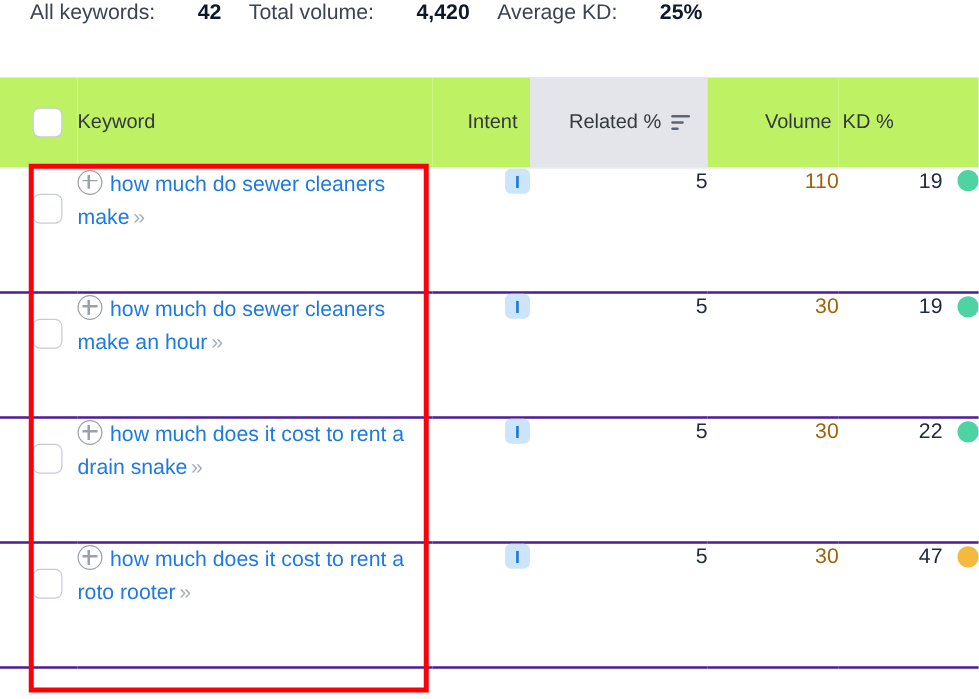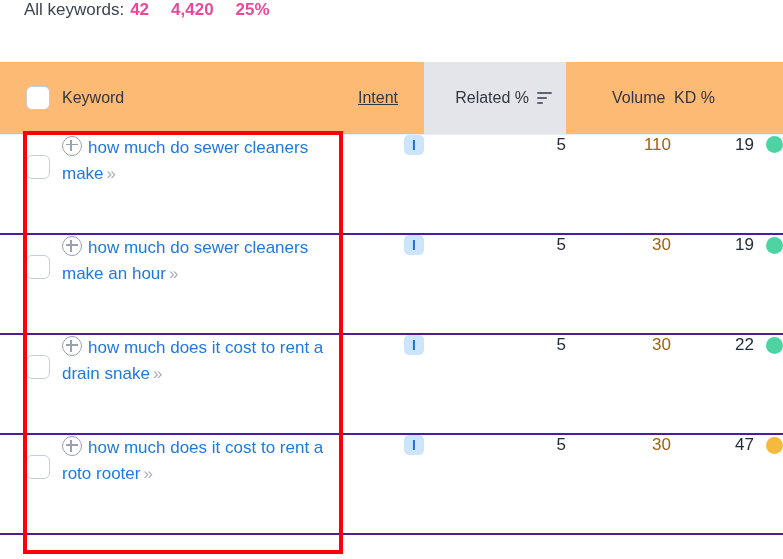--- a/index.html
+++ b/index.html
@@ -27,52 +27,52 @@
     font-size: 17px;
     color: #374151;
     white-space: nowrap;
   }
   .summary-item {
     display: inline-flex;
     align-items: baseline;
     gap: 6px;
   }
   .summary-label { color: #3c4452; font-weight: 400; }
-  .summary-value { color: #ec4899; font-weight: 700; }
+  .summary-value { color: #0f172a; font-weight: 700; margin-left: 28px; }
 
   
   .table {
     width: 783px;
     border-collapse: collapse;
     table-layout: fixed;
   }
 
   .thead-row {
-    background: #fdba74;
+    background: #bef264;
     height: 72px;
   }
   .thead-row th {
     font-weight: 400;
     font-size: 16px;
     color: #33373e;
     padding: 0;
     vertical-align: middle;
     border-bottom: 1px solid #ededf2;
   }
 
   .col-check  { width: 62px; }
   .col-keyword{ width: 284px; }
   .col-intent { width: 78px; }
   .col-related{ width: 142px; }
   .col-volume { width: 105px; }
   .col-kd     { width: 112px; }
 
   th.col-check  { text-align: left;  padding-left: 26px; box-sizing: border-box; }
   th.col-keyword{ text-align: left; }
-  th.col-intent { text-align: right; padding-right: 26px; box-sizing: border-box; text-decoration: underline; }
+  th.col-intent { text-align: right; padding-right: 10px; box-sizing: border-box; }
   th.col-related{
     text-align: right;
     background: #e3e5eb;
     padding-right: 14px;
     box-sizing: border-box;
   }
   th.col-volume { text-align: right; padding-right: 18px; box-sizing: border-box; padding-left: 46px; }
   th.col-kd     { text-align: right; padding-right: 68px; box-sizing: border-box; }
 
   .th-inner {
@@ -239,23 +239,25 @@
 </style>
 </head>
 <body>
 
 <div class="summary">
   <span class="summary-item">
     <span class="summary-label">All keywords:</span>
     <span class="summary-value">42</span>
   </span>
   <span class="summary-item">
+    <span class="summary-label">Total volume:</span>
     <span class="summary-value">4,420</span>
   </span>
   <span class="summary-item">
+    <span class="summary-label">Average KD:</span>
     <span class="summary-value">25%</span>
   </span>
 </div>
 
 <table class="table">
   <thead>
     <tr class="thead-row">
       <th class="col-check">
         <span class="checkbox"></span>
       </th>

